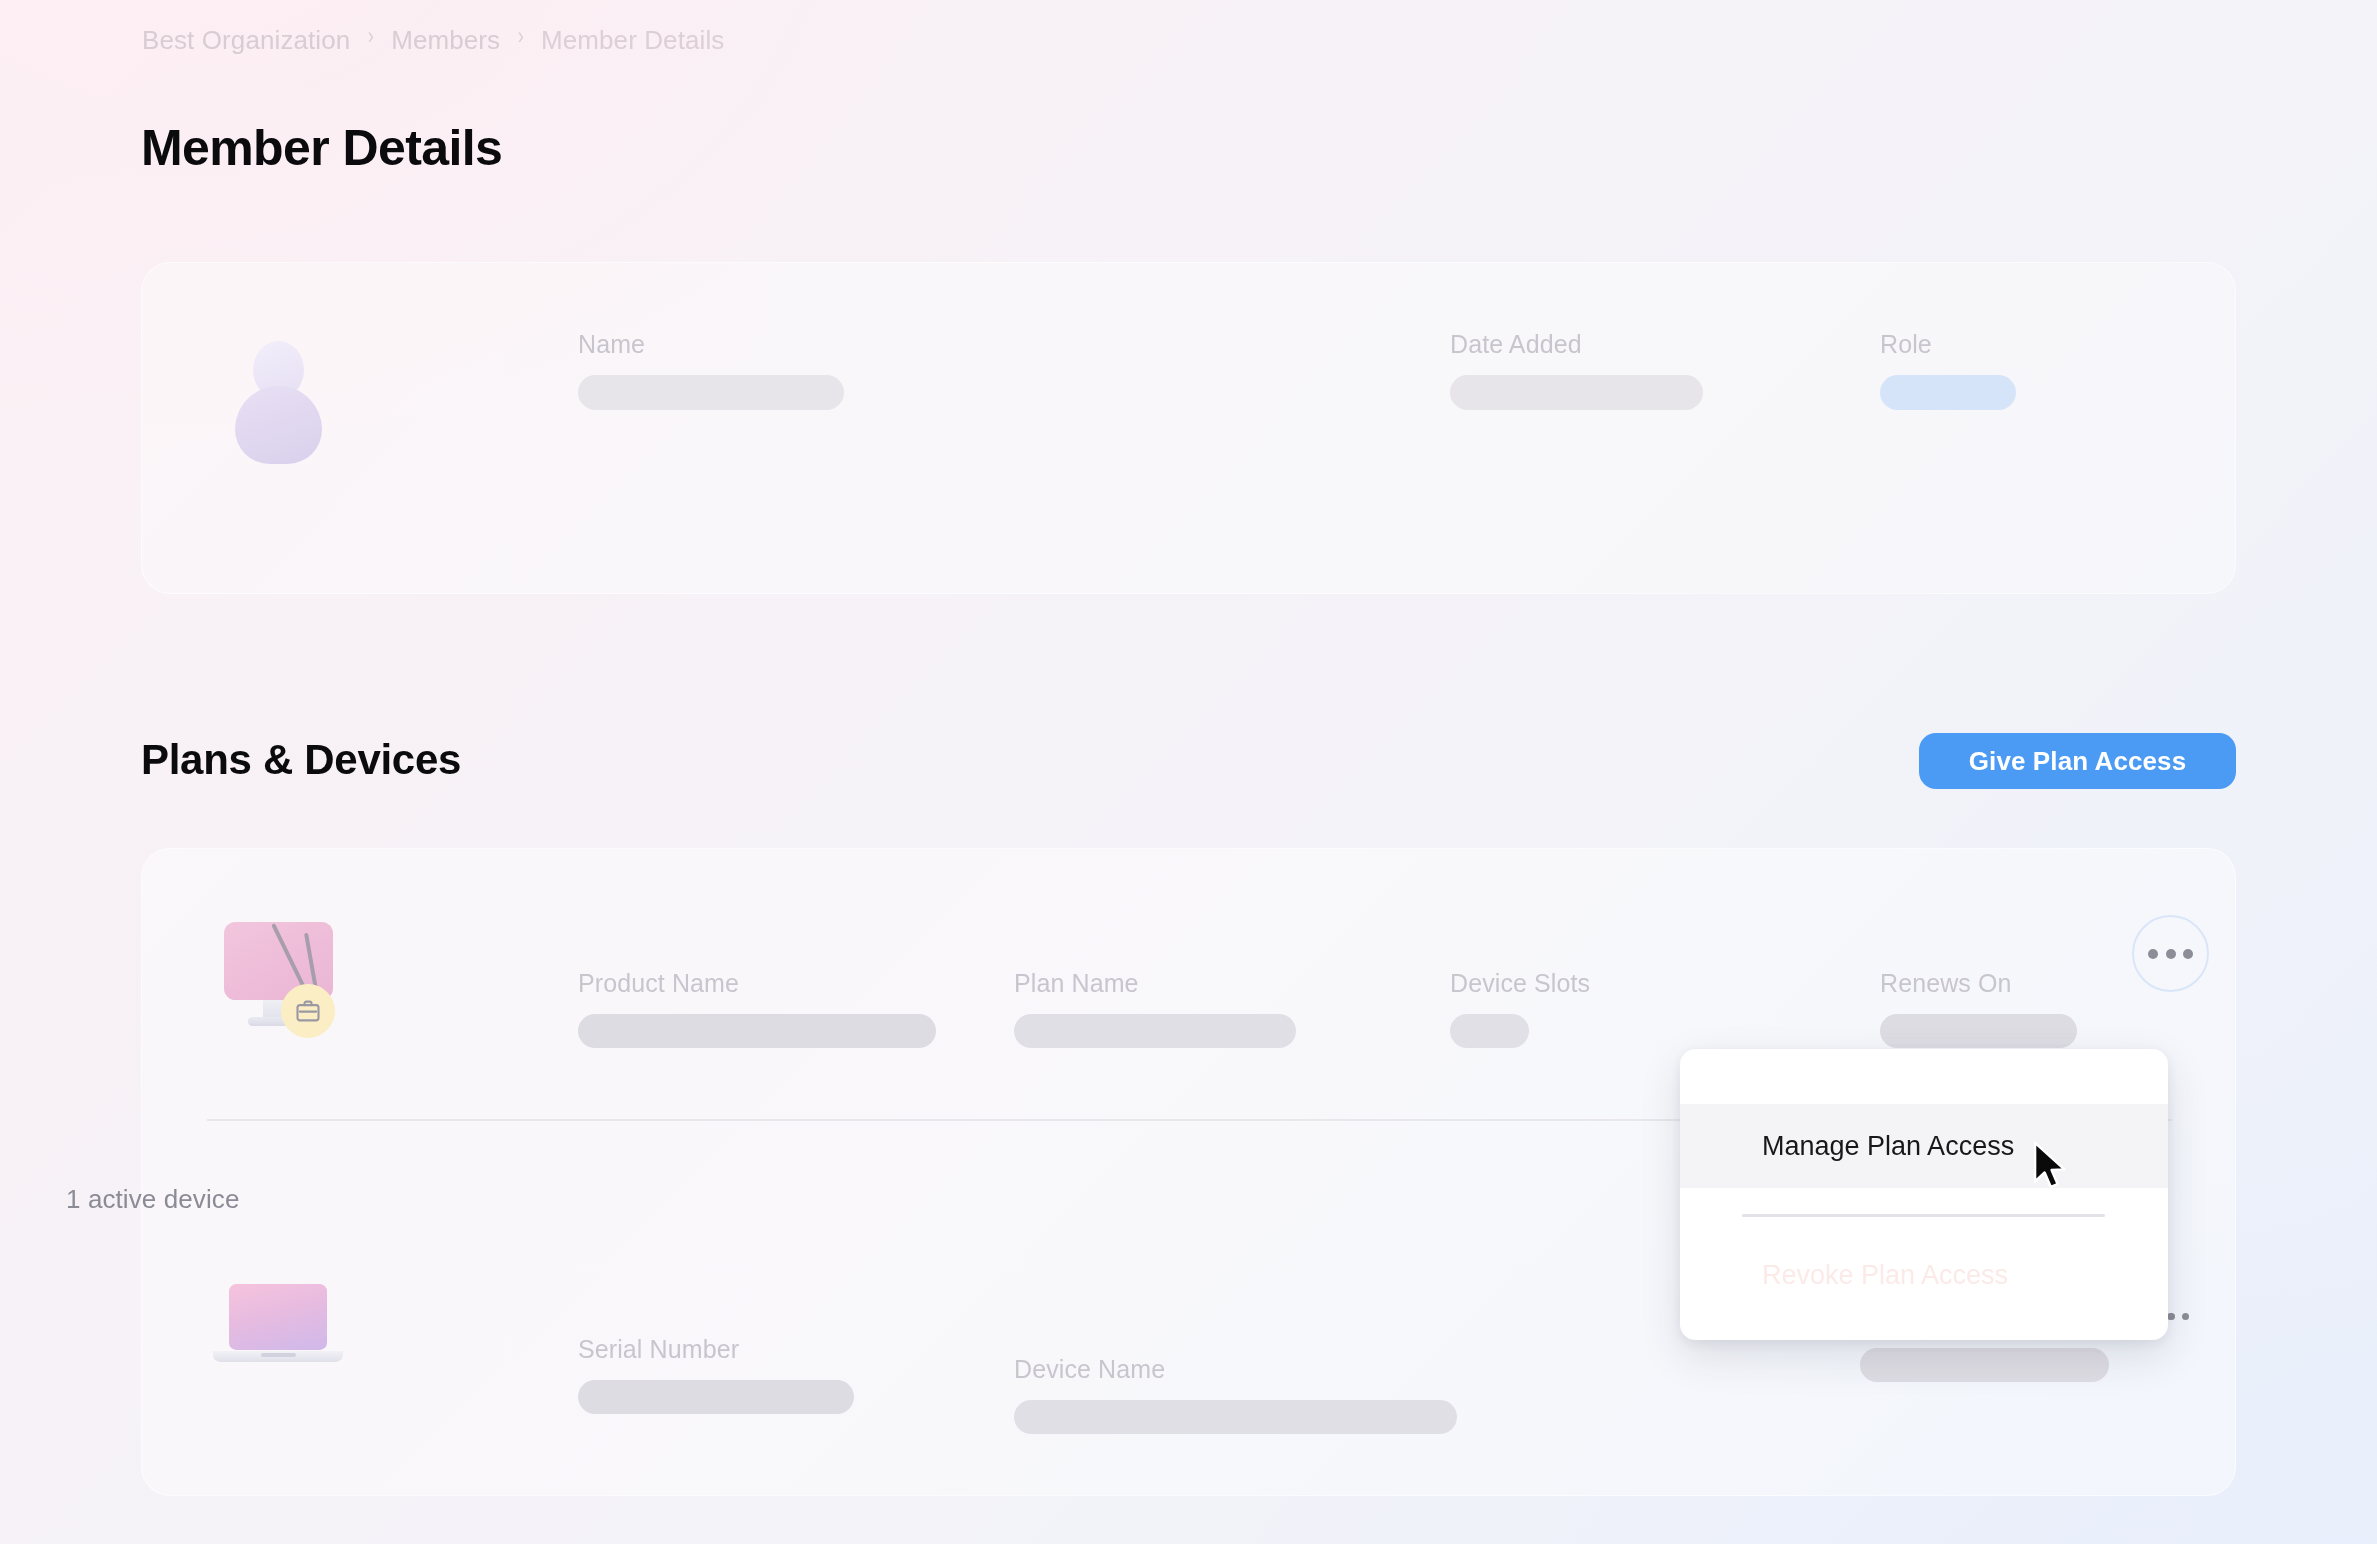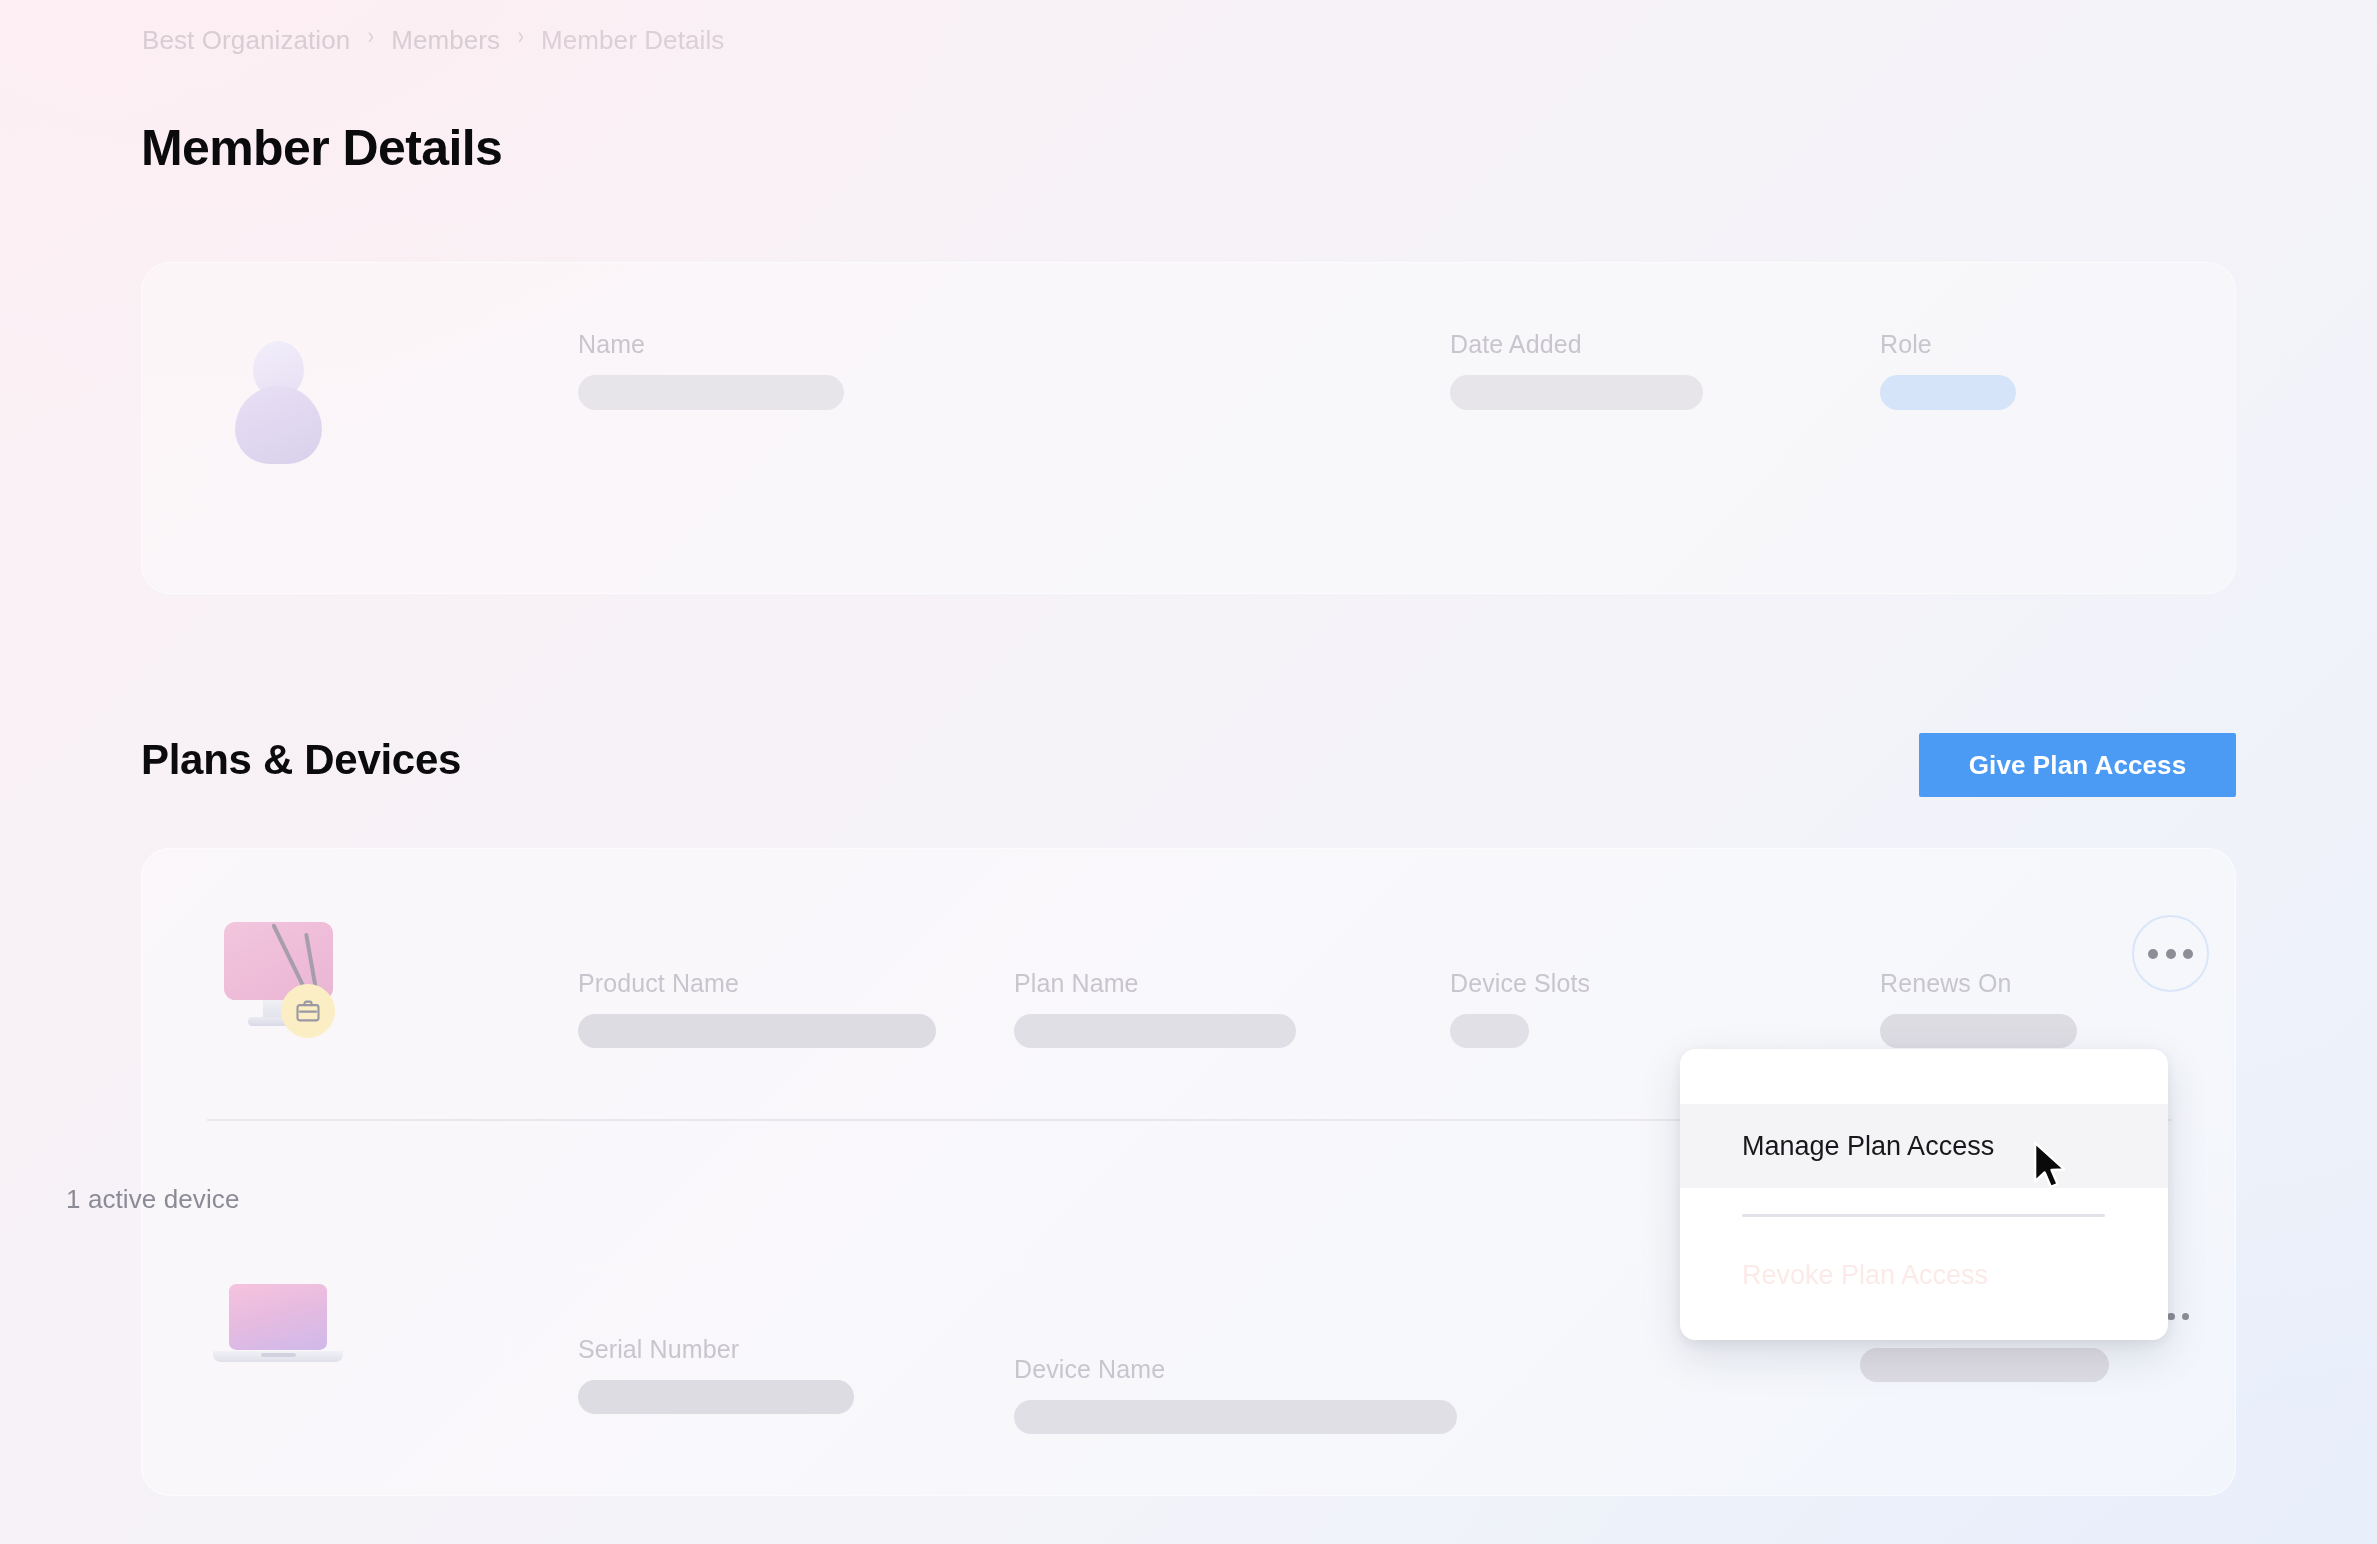--- a/index.html
+++ b/index.html
@@ -131,23 +131,23 @@
     font-weight: 800;
     color: #0b0b0d;
     letter-spacing: -0.3px;
   }
 
   .give-access-btn {
     position: absolute;
     left: 1919px;
     top: 733px;
     width: 317px;
-    height: 64px;
+    height: 56px;
     border: none;
-    border-radius: 2px;
+    border-radius: 17px;
     background: #4b9bf5;
     color: #ffffff;
     font-family: "Liberation Sans", sans-serif;
     font-size: 26px;
     font-weight: 700;
     letter-spacing: 0.1px;
     cursor: pointer;
   }
 
   
@@ -357,21 +357,21 @@
     border-radius: 15.6px;
     box-shadow: 0 15.6px 42px rgba(40,45,70,0.13), 0 3.1px 10.4px rgba(40,45,70,0.07);
     overflow: hidden;
   }
   .menu-item {
     position: absolute;
     left: 0;
     width: 100%;
     display: flex;
     align-items: center;
-    padding-left: 62px;
+    padding-left: 82px;
     font-size: 27px;
     cursor: pointer;
   }
   .menu-item.manage {
     top: 55px;
     height: 84px;
     background: #f4f4f6;
     color: #18181c;
   }
   .menu-item.revoke {

